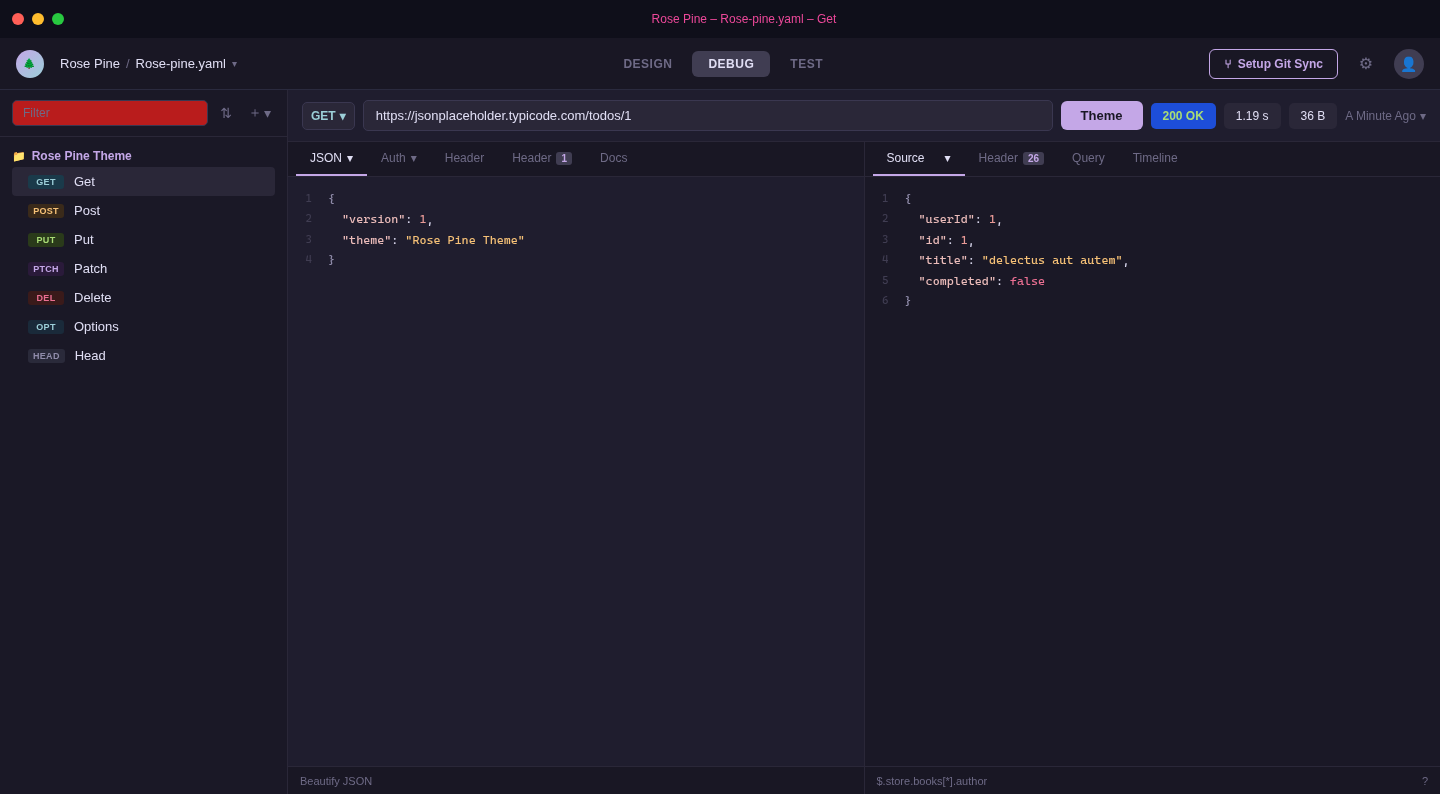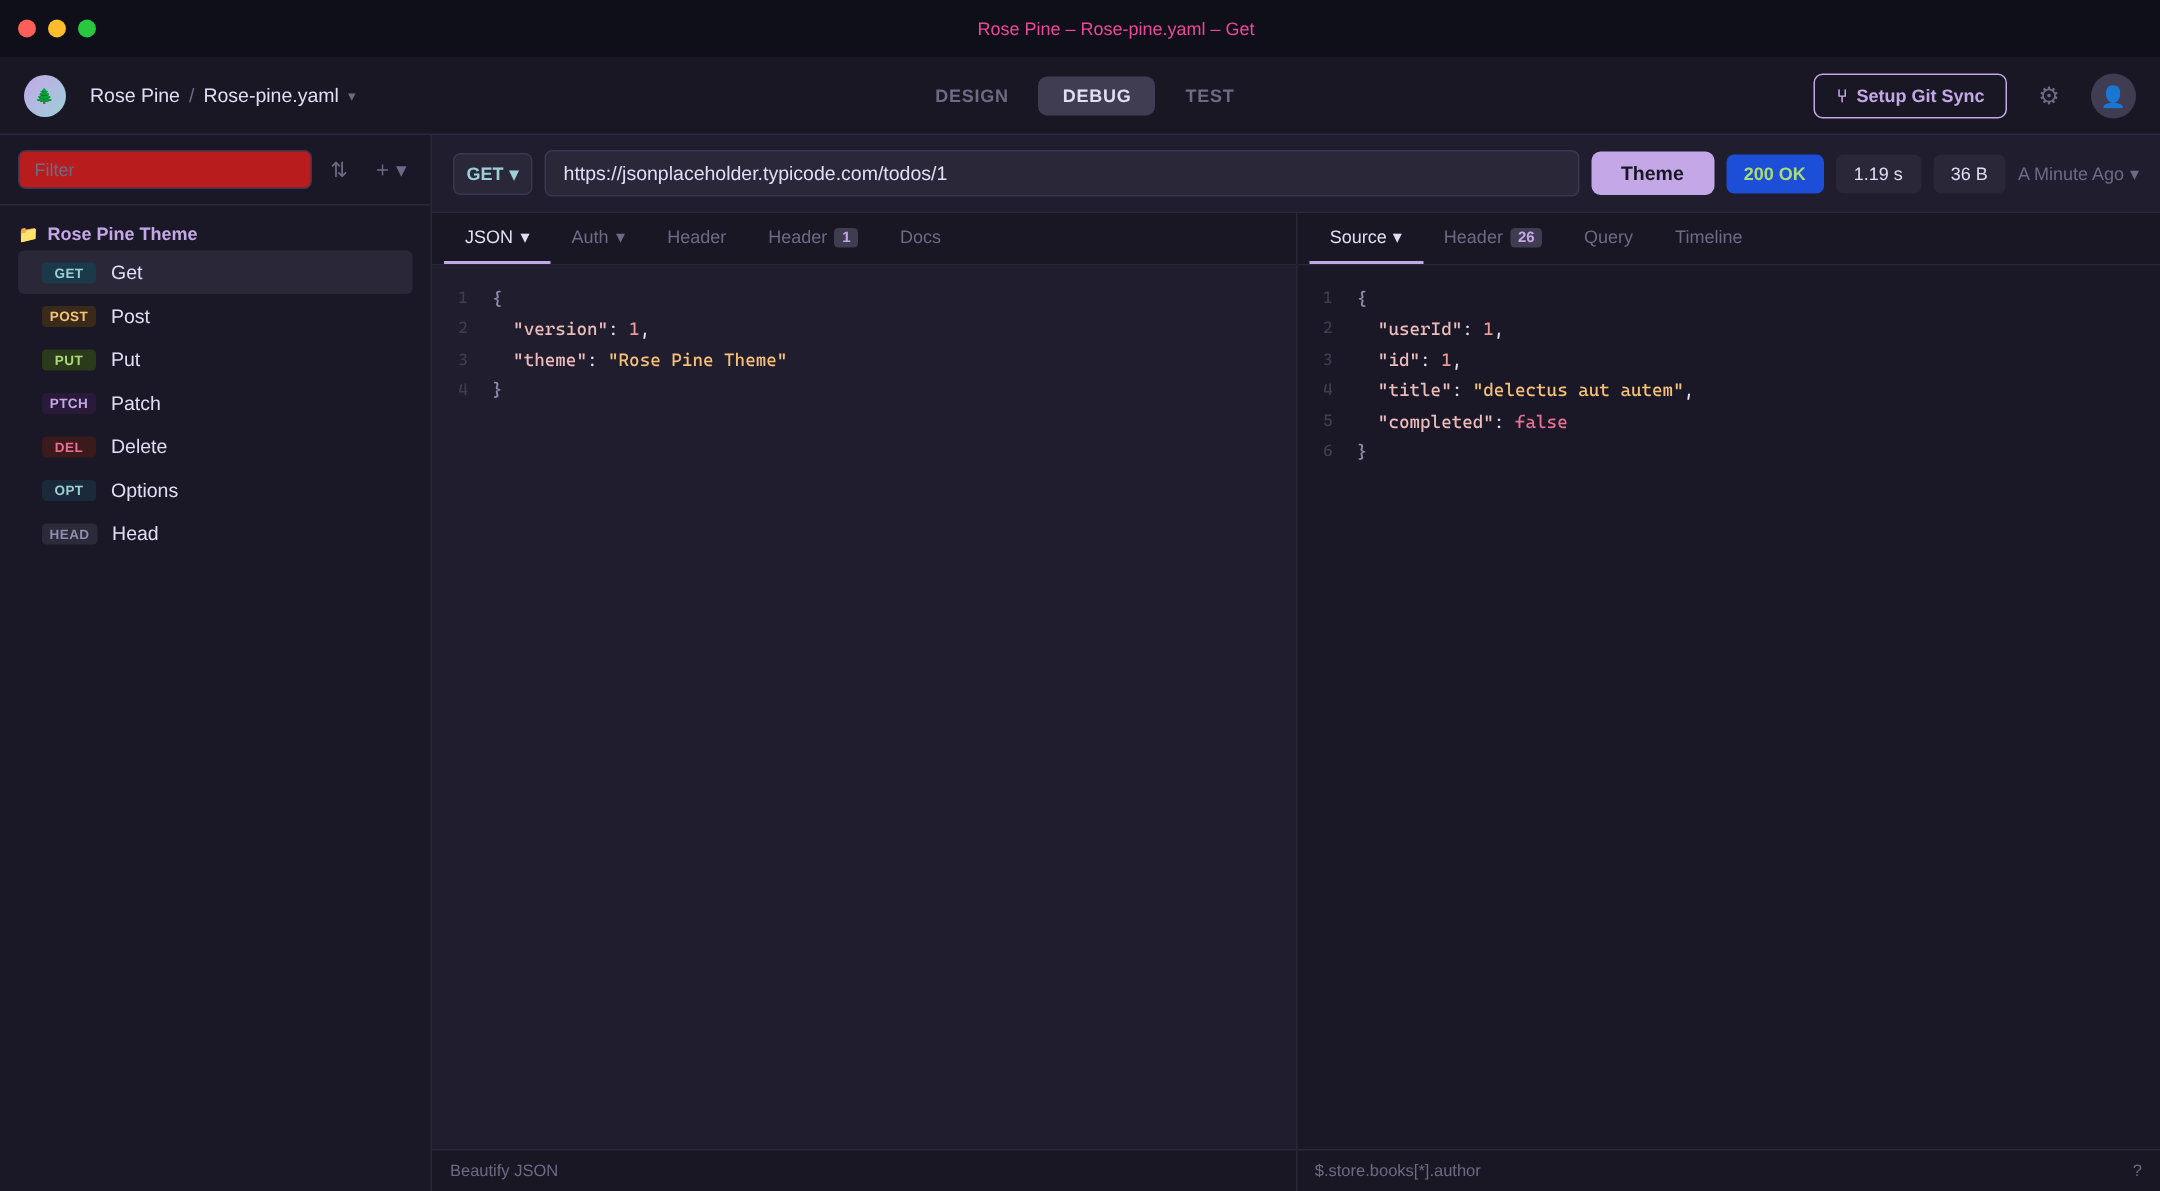--- a/index.html
+++ b/index.html
@@ -423,21 +423,21 @@
       flex-shrink: 0;
     }
     .bottom-bar .right {
       margin-left: auto;
     }
 
     
     .source-dropdown {
       display: flex;
       align-items: flex-start;
-      gap: 4px;
+      gap: 20px;
     }
   </style>
 </head>
 <body>
 
 <div class="titlebar">
   <div class="titlebar-controls">
     <div class="traffic-light tl-close"></div>
     <div class="traffic-light tl-min"></div>
     <div class="traffic-light tl-max"></div>

